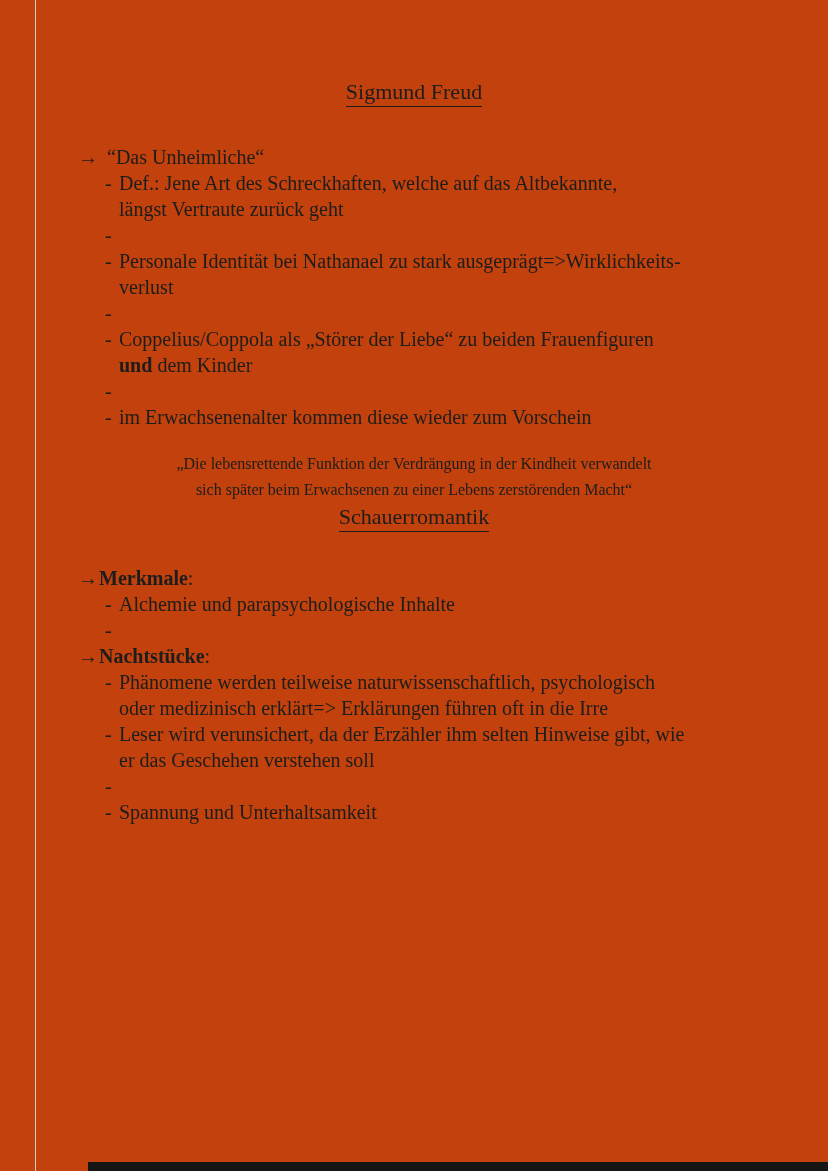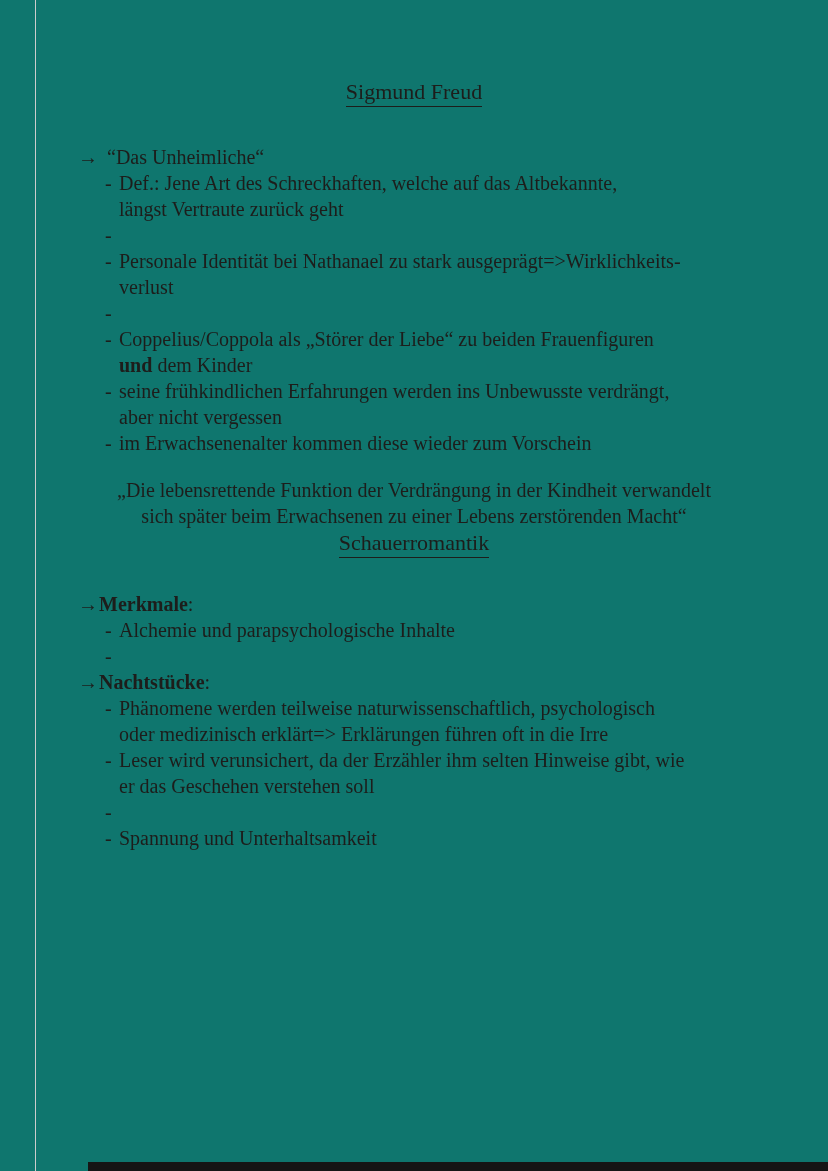--- a/index.html
+++ b/index.html
@@ -8,21 +8,21 @@
     background: #ffffff;
     font-family: "Liberation Serif", "DejaVu Serif", serif;
     color: #1d1d1b;
     position: relative;
     overflow: hidden;
   }
   .page {
     position: relative;
     width: 828px;
     height: 1171px;
-    background: #0f766e;
+    background: #c2410c;
   }
   .margin-line {
     position: absolute;
     left: 35px; top: 0;
     width: 1px; height: 100%;
     background: #cccccc;
   }
   .scan-edge-bottom {
     position: absolute;
     left: 88px; right: 0; bottom: 0;
@@ -58,21 +58,21 @@
   .bullet {
     display: flex;
     margin-left: 27px;
   }
   .dash { flex: none; width: 14px; }
   .btext { white-space: pre-line; }
   .quote {
     margin-top: 21px;
     text-align: center;
     white-space: pre-line;
-    font-size: 20px;
+    font-size: 16px;
     line-height: 26px;
     padding: 0 60px;
   }
 </style>
 </head>
 <body>
 
 <div class="page">
   <div class="margin-line"></div>
 
@@ -102,22 +102,20 @@
       <div class="bullet">
         <span class="dash">-</span>
       </div>
       <div class="bullet">
         <span class="dash">-</span>
         <span class="btext"><span>Coppelius/Coppola als „Störer der Liebe“ zu beiden Frauenfiguren
 </span><strong>und</strong><span> dem Kinder</span></span>
       </div>
       <div class="bullet">
         <span class="dash">-</span>
-        <span class="btext">seine frühkindlichen Erfahrungen werden ins Unbewusste verdrängt,
-aber nicht vergessen</span>
       </div>
       <div class="bullet">
         <span class="dash">-</span>
         <span class="btext">im Erwachsenenalter kommen diese wieder zum Vorschein</span>
       </div>
     </div>
   </div>
 
   <div class="quote">„Die lebensrettende Funktion der Verdrängung in der Kindheit verwandelt
 sich später beim Erwachsenen zu einer Lebens zerstörenden Macht“</div>

